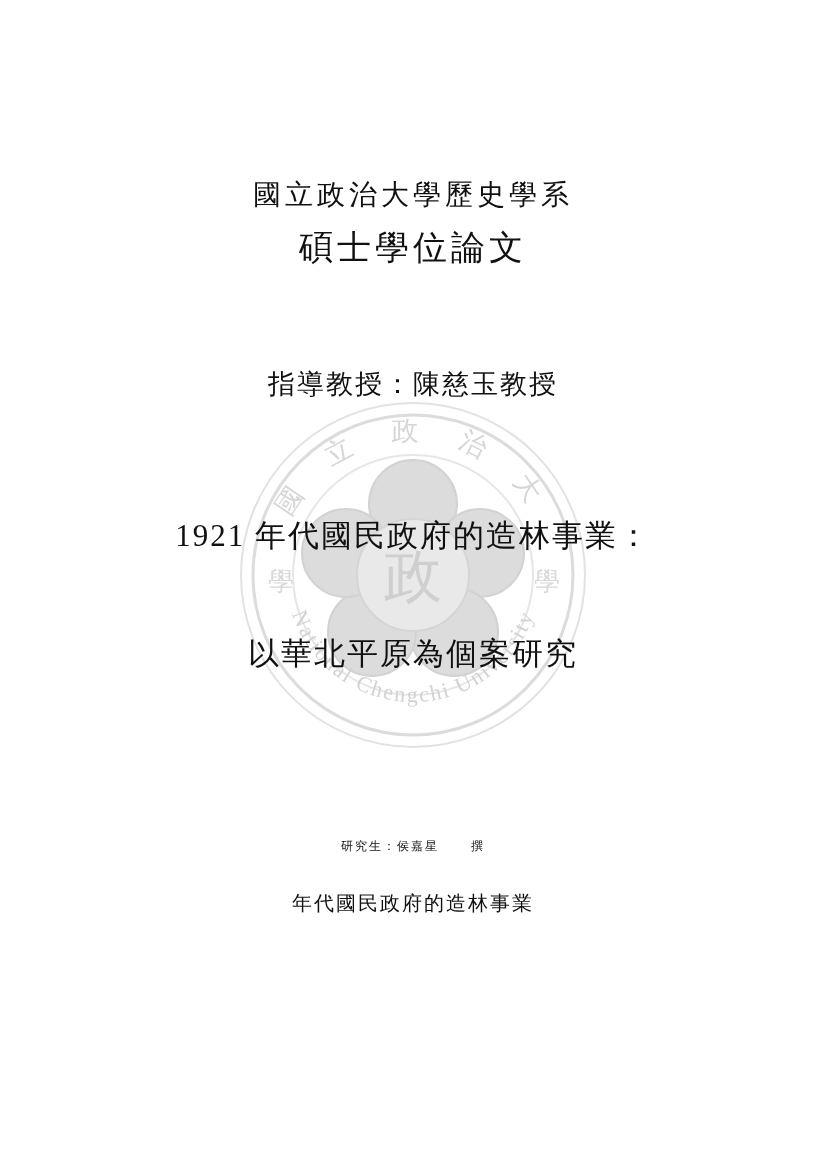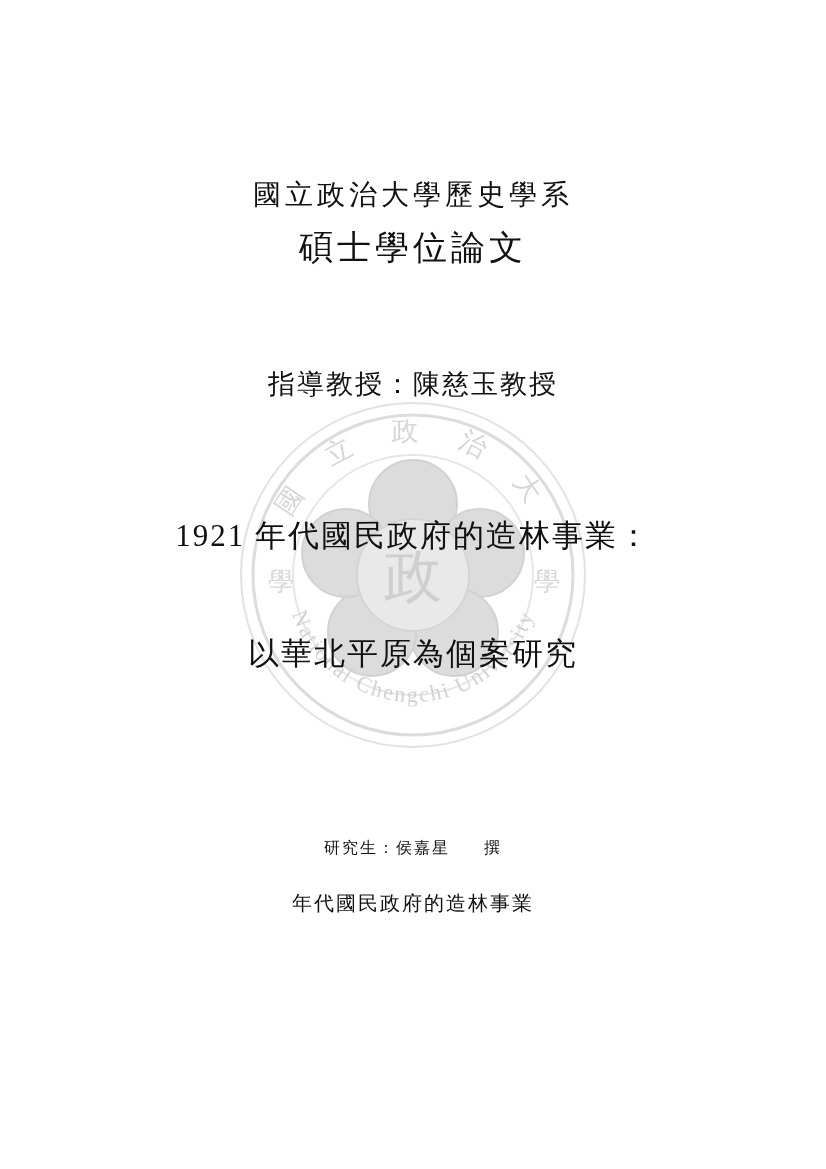--- a/index.html
+++ b/index.html
@@ -93,21 +93,21 @@
     font-size: 31px;
     letter-spacing: 2px;
     margin-top: 45px;
   }
 
   .author {
     position: absolute;
     top: 838px;
     left: 0;
     right: 0;
-    font-size: 16px;
+    font-size: 12px;
     letter-spacing: 2px;
   }
   .author .gap {
     display: inline-block;
     width: 22px;
   }
   .date {
     position: absolute;
     top: 890px;
     left: 0;

